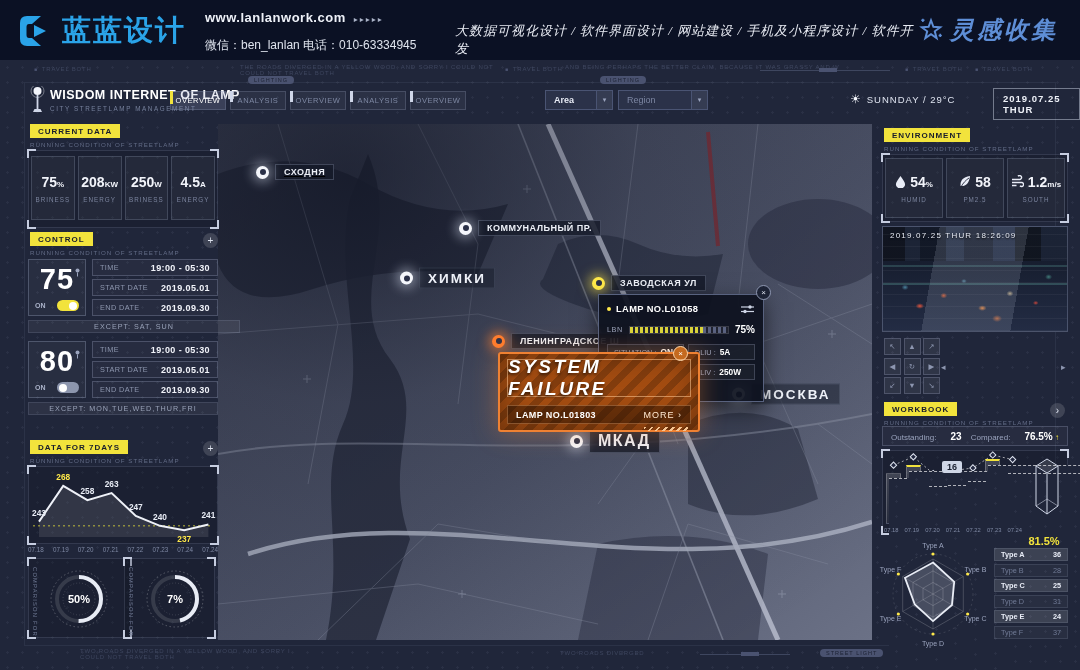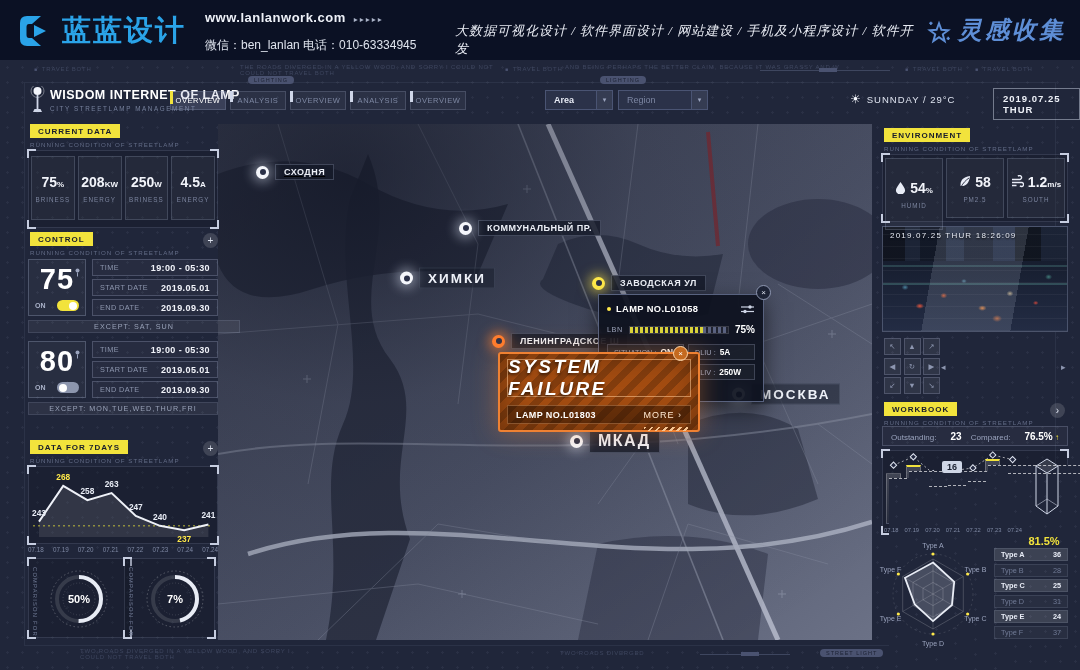--- a/index.html
+++ b/index.html
@@ -8,21 +8,21 @@
 
   
   .banner{position:absolute;left:0;top:0;width:1080px;height:60px;background:#0b1124;z-index:20}
   .logo-wrap{position:absolute;left:16px;top:11px;display:flex;align-items:center;gap:8px}
   .logo-text{font-size:29px;font-weight:bold;color:#2aa3e8;letter-spacing:2px}
   .contact{position:absolute;left:205px;top:10px}
   .contact .site{font-size:13px;color:#eef1f8;font-weight:bold;letter-spacing:.5px}
   .contact .site .arr{font-size:8px;color:#aab3c8;margin-left:8px;letter-spacing:2px}
   .contact .line2{font-size:12px;color:#dfe4ee;margin-top:12px}
   .services{position:absolute;left:455px;top:22px;width:460px;font-family:"Liberation Serif","DejaVu Serif",serif;font-style:italic;font-size:13px;color:#e8ebf3;letter-spacing:1px}
-  .collect{position:absolute;right:14px;top:14px;display:flex;align-items:flex-end;gap:6px}
+  .collect{position:absolute;right:22px;top:14px;display:flex;align-items:center;gap:6px}
   .collect .ct{font-family:"Liberation Serif","DejaVu Serif",serif;font-style:italic;font-weight:bold;font-size:24px;color:#5e8ed6;letter-spacing:3px}
 
   
   .dash{position:absolute;left:0;top:60px;width:1080px;height:610px;background:#20263a;
     background-image:radial-gradient(rgba(170,180,210,0.07) 1px,transparent 1.3px);background-size:15px 15px;z-index:1}
   .outframe{position:absolute;left:24px;top:82px;width:1032px;height:564px;border:1px solid rgba(150,160,190,0.10);pointer-events:none;z-index:2}
 
   
   .deco{position:absolute;font-size:6px;color:#3e465f;letter-spacing:.8px;z-index:3;white-space:nowrap}
   .deco .sq{font-size:5px;margin-right:4px;color:#4a5270}
@@ -537,21 +537,21 @@
     </div>
     <div class="hatch"></div>
   </div>
 
   <div class="chip" style="left:884px;top:128px">ENVIRONMENT</div>
   <div class="sub" style="left:884px;top:145px">RUNNING CONDITION OF STREETLAMP</div>
   <div class="frame" style="left:882px;top:154px;width:186px;height:68px">
       <i class="c2"></i>
     </div>
   <div class="tiles" style="left:885px;top:158px;width:180px">
-    <div class="stat etile" style="height:72px">
+    <div class="stat etile" style="height:60px">
       <span class="row1">
           <span class="icn">
             <svg width="11" height="13" viewBox="0 0 12 14">
               <path d="M6,1 C9,5.5 11,8 11,10.2 a5,4.5 0 1 1 -10,0 C1,8 3,5.5 6,1 Z" fill="#e8ecf6"></path>
             </svg>
           </span>
       <span class="v"><span>54</span><span class="u">%</span></span>
         </span>
       <span class="l">HUMID</span>
     </div>

